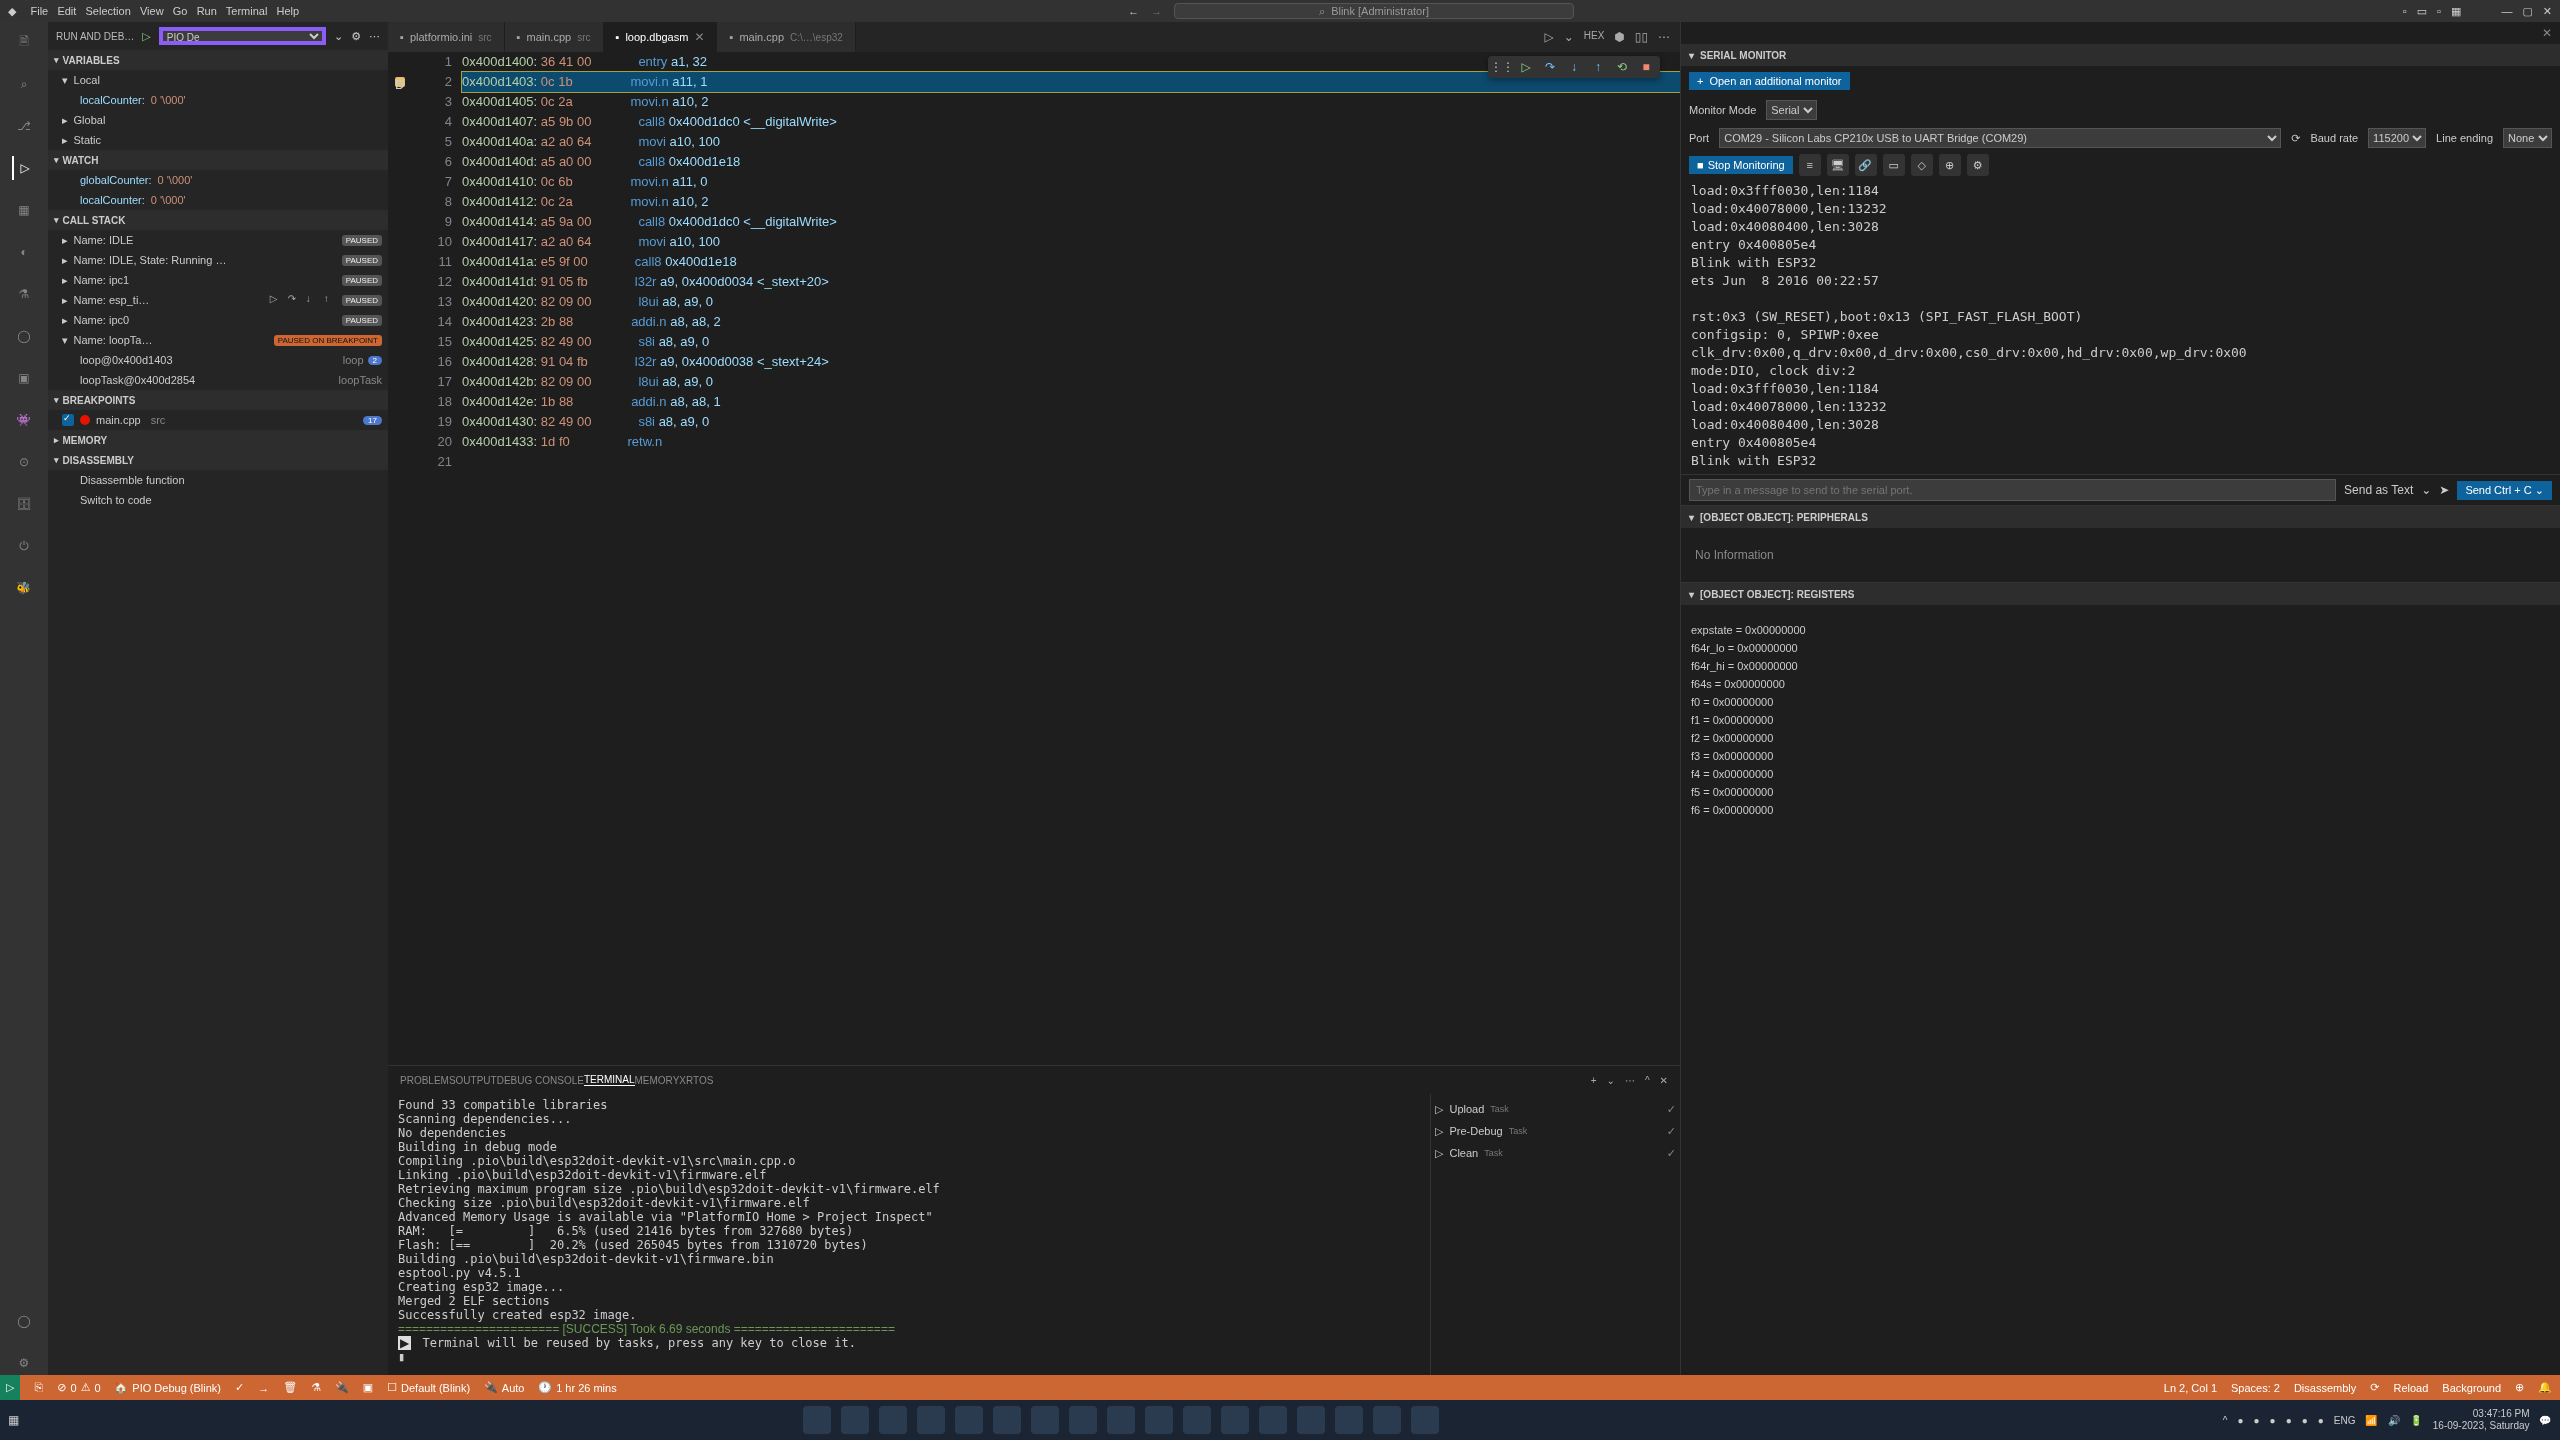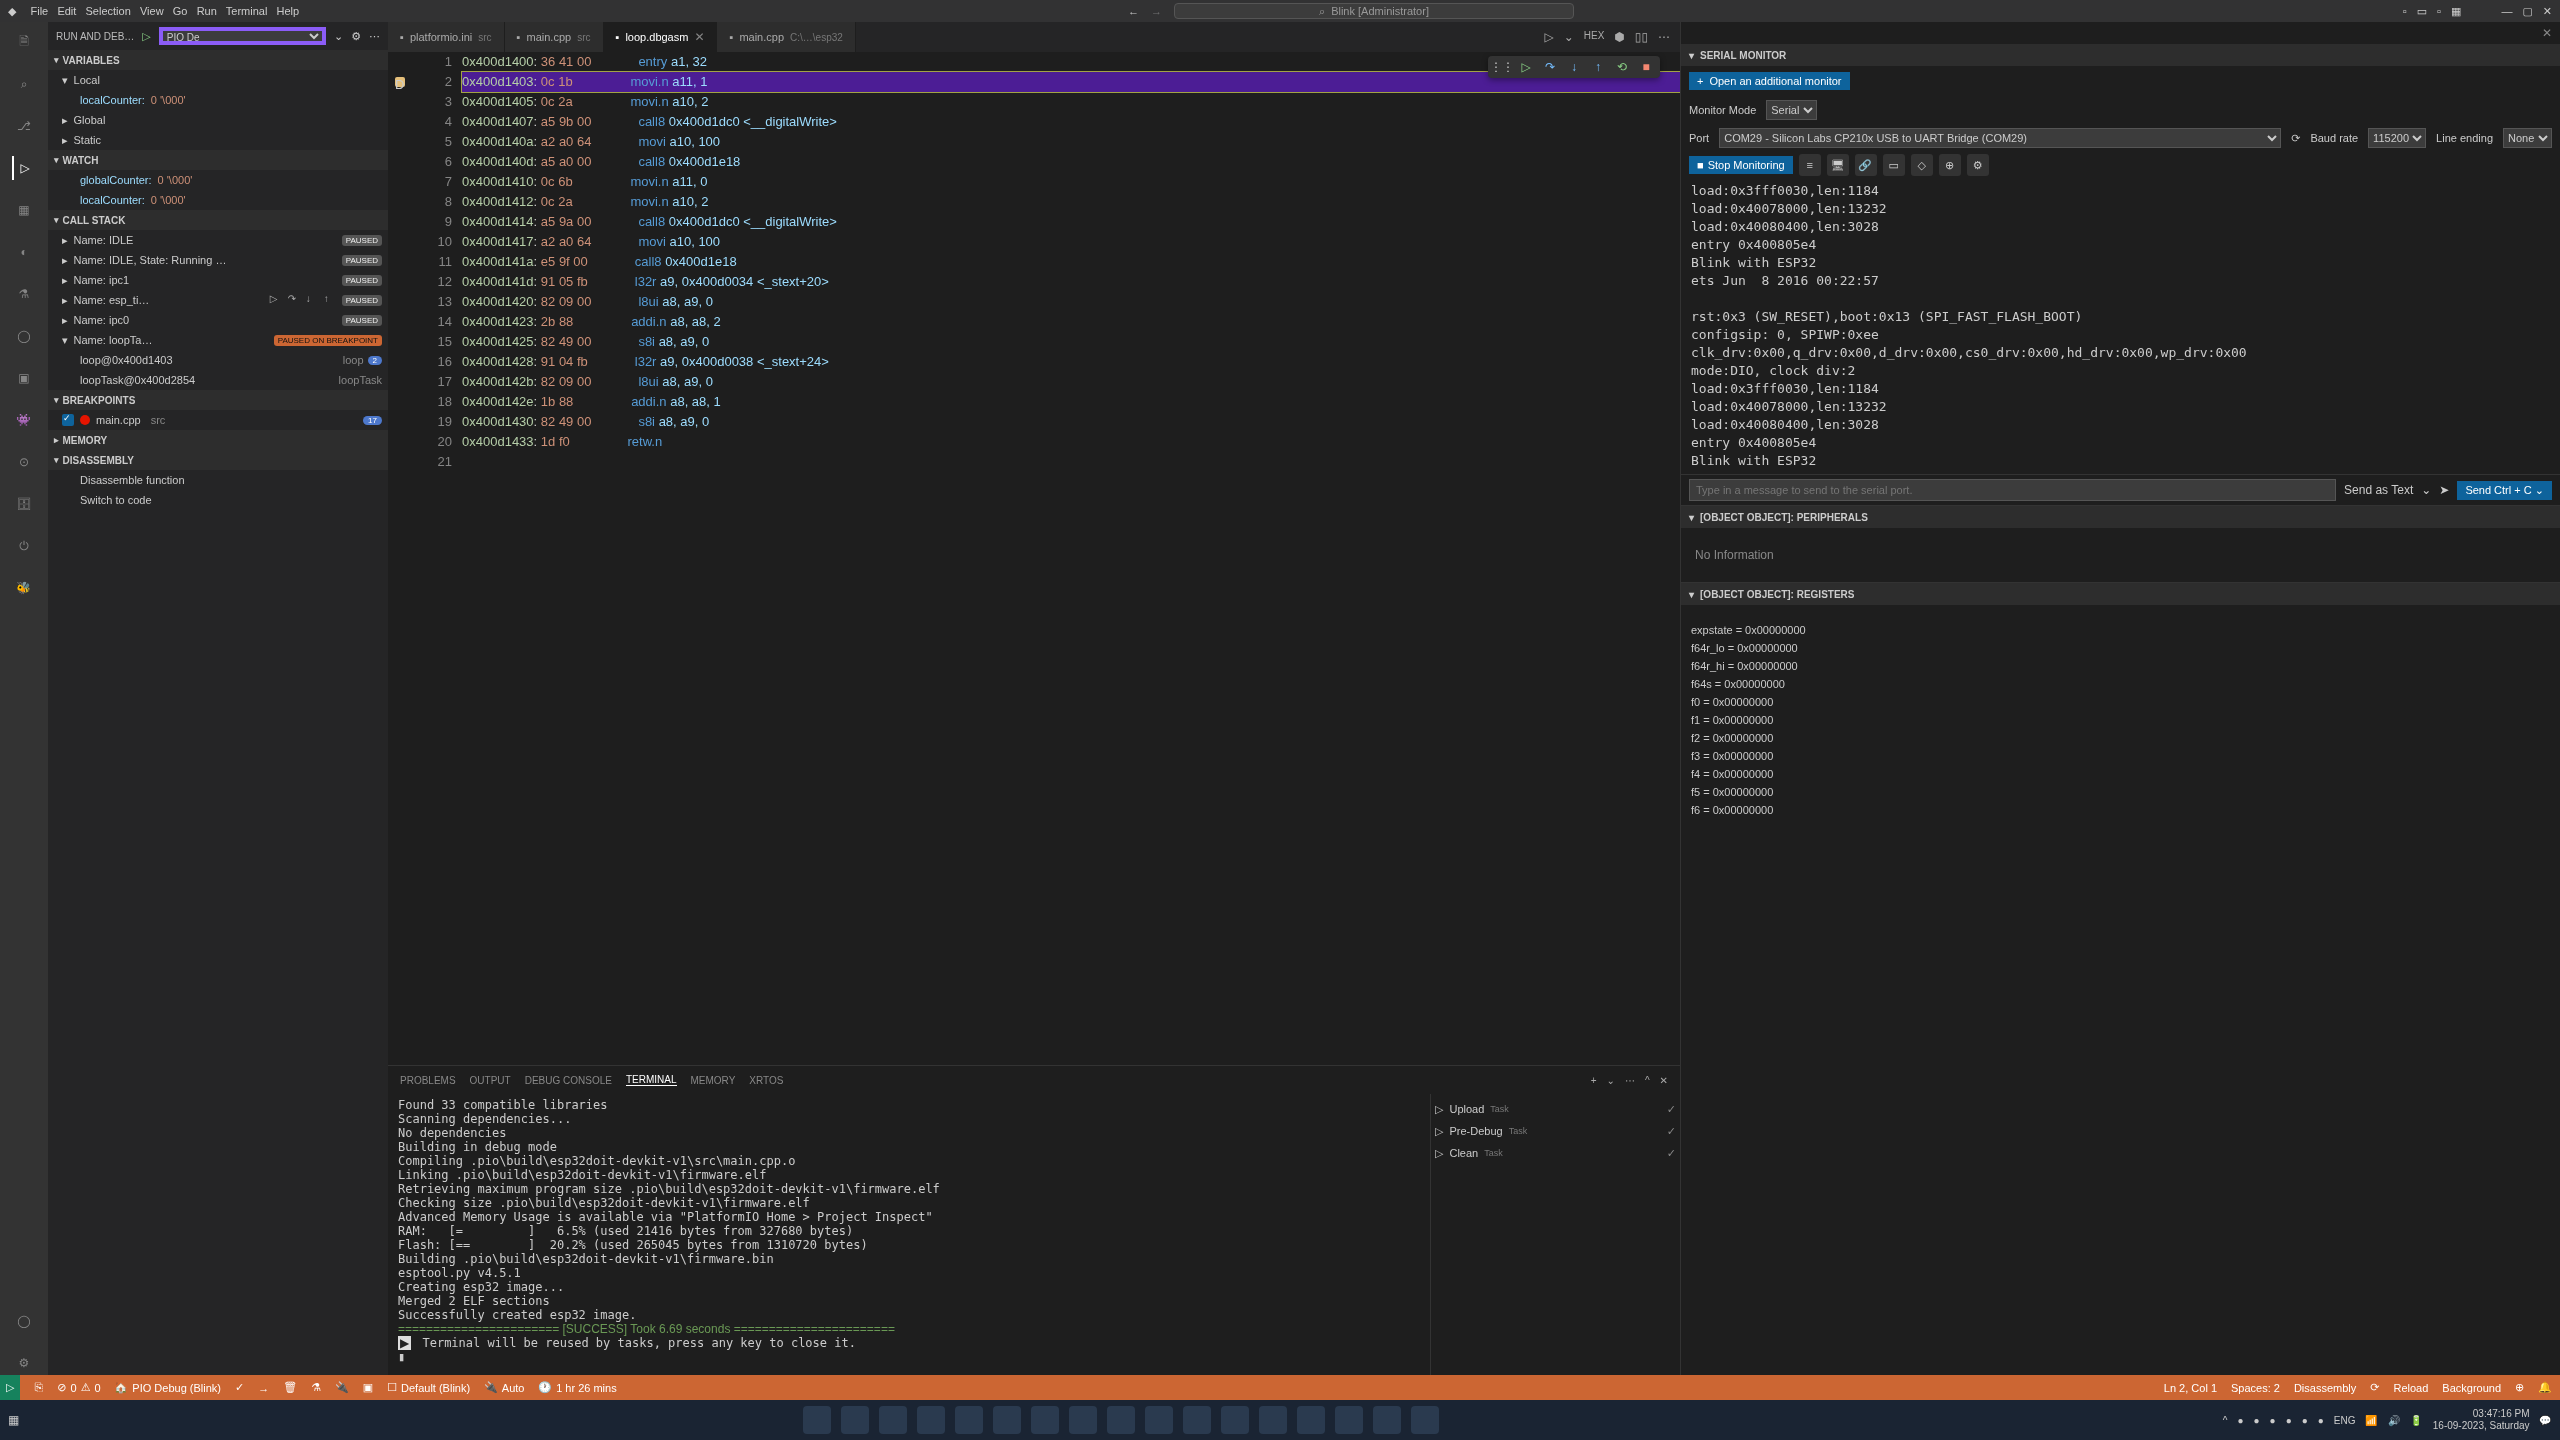--- a/index.html
+++ b/index.html
@@ -38,27 +38,27 @@
 .debug-floating { position: absolute; right: 20px; top: 4px; background: #333; border-radius: 4px; padding: 3px 6px; display: flex; gap: 8px; box-shadow: 0 2px 6px rgba(0,0,0,.4); z-index: 5; }
 .debug-floating .dbg-btn { width: 16px; height: 16px; cursor: pointer; color: #ccc; display:flex; align-items:center; justify-content:center; font-size:12px; }
 .editor { flex: 1; display: flex; font-family: Consolas, monospace; font-size: 13px; overflow: hidden; position: relative; }
 .gutter { width: 50px; text-align: right; padding-right: 10px; color: #858585; }
 .gutter .ln { height: 20px; line-height: 20px; }
 .margin-extra { width: 24px; }
 .margin-extra .mrow { height: 20px; display:flex; align-items:center; justify-content:center; }
 .bp-indicator { width:10px; height:10px; background:#e5c07b; border-radius:2px; }
 .code { flex: 1; }
 .code .line { height: 20px; line-height: 20px; white-space: pre; }
-.code .line.current { background: #4c1d95; outline: 1px solid #a2a245; }
+.code .line.current { background: #0c4a6e; outline: 1px solid #a2a245; }
 .tok-addr { color: #b5cea8; }
 .tok-hex { color: #ce9178; }
 .tok-mnemonic { color: #569cd6; }
 .tok-reg { color: #9cdcfe; }
 .bottom-panel { height: 310px; border-top: 1px solid #333; display:flex; flex-direction: column; }
-.panel-tabs { height: 28px; display: flex; align-items: center; gap: 14px; padding: 0 12px; font-size: 10px; color: #888; }
+.panel-tabs { height: 28px; display: flex; align-items: center; gap: 0; padding: 0 12px; font-size: 10px; color: #888; }
 .panel-tabs .ptab { cursor: pointer; }
 .panel-tabs .ptab.active { color: #fff; border-bottom: 1px solid #fff; }
 .panel-tabs .right { margin-left: auto; display: flex; gap: 10px; color: #aaa; }
 .terminal-body { flex:1; display:flex; overflow:hidden; }
 .terminal-output { flex:1; padding: 4px 10px; font-family: Consolas, monospace; font-size: 12px; color: #ccc; white-space: pre; overflow: hidden; }
 .terminal-output .success { color: #6a9955; }
 .terminal-output .prompt-ico { background:#ddd; color:#222; padding:0 2px; margin-right:4px; }
 .task-list { width: 250px; border-left: 1px solid #333; padding: 4px; }
 .task-row { display:flex; align-items:center; gap:6px; height:22px; font-size:11px; color:#ccc; }
 .task-row .chk { margin-left:auto; color:#888; }

